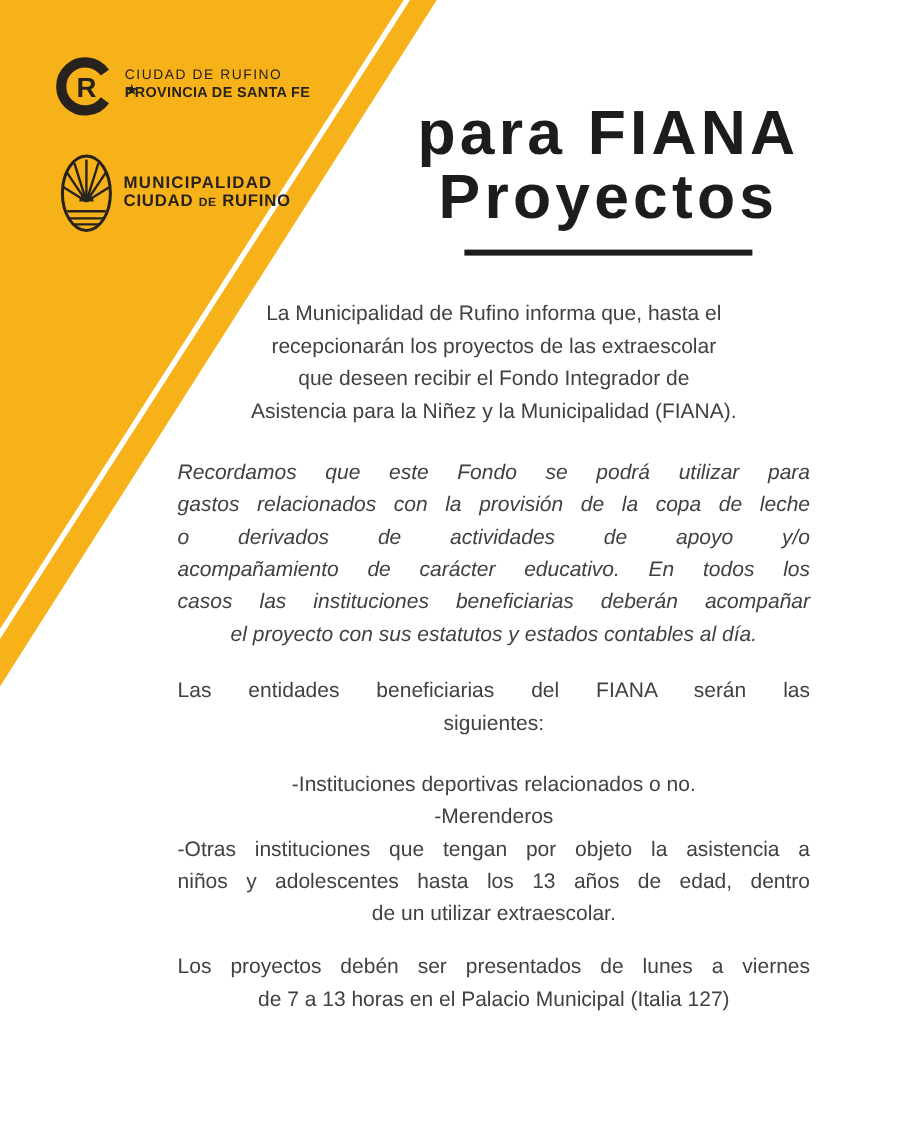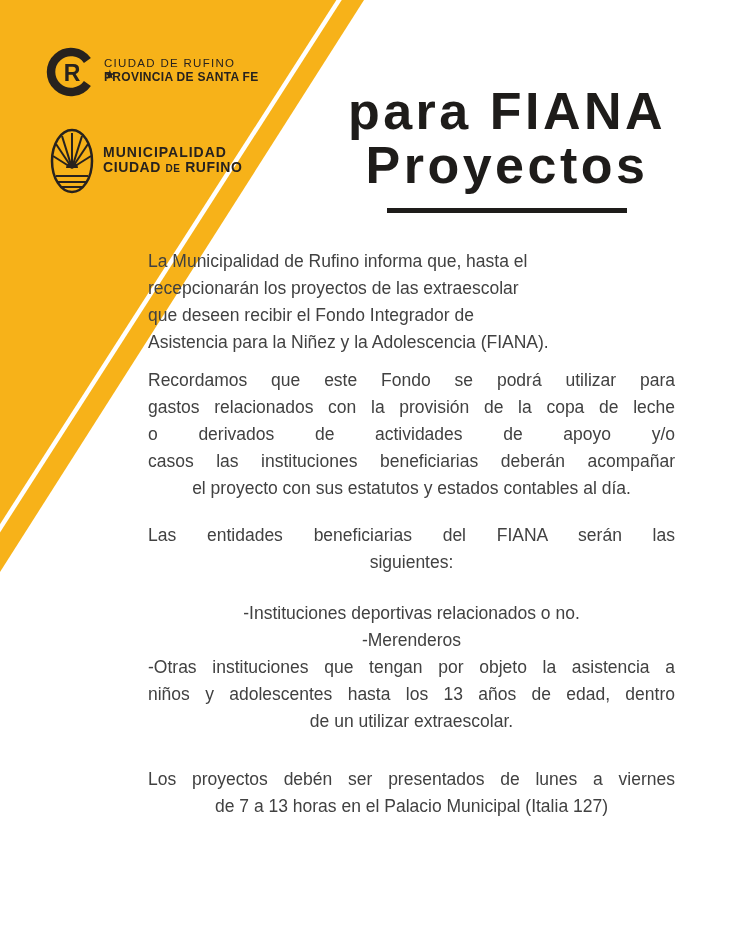--- a/index.html
+++ b/index.html
@@ -63,26 +63,26 @@
     background: var(--ink);
     margin: 16px auto 0 auto;
   }
   
   .content {
     position: absolute; left: 148px; top: 248px; width: 527px;
     color: var(--body-ink);
     font-size: 17.5px; line-height: 27px;
   }
   .para { margin: 0; }
-  .para.mt1 { margin-top: 11px; }
+  .para.mt1 { margin-top: 24px; font-style: italic; }
   .para.mt2 { margin-top: 20px; }
   .para.mt3 { margin-top: 24px; }
-  .para.mt4 { margin-top: 31px; }
+  .para.mt4 { margin-top: 17px; }
   .ln { display: block; }
-  .ln.r { text-align: left; }
+  .ln.r { text-align: center; }
   .ln.j { text-align: justify; text-align-last: justify; }
   .ln.l { text-align: center; }
 </style>
 </head>
 <body>
 
 <div class="flyer">
 
   <svg class="backdrop" width="750" height="938" viewBox="0 0 750 938">
     <polygon points="0,0 364,0 0,572" style="fill:var(--yellow)"></polygon>
@@ -125,27 +125,28 @@
     <div>Proyectos</div>
     <div class="title-underline"></div>
   </div>
 
   <div class="content">
 
     <div class="para">
       <span class="ln r">La Municipalidad de Rufino informa que, hasta el</span>
       <span class="ln r">recepcionarán los proyectos de las extraescolar</span>
       <span class="ln r">que deseen recibir el Fondo Integrador de</span>
-      <span class="ln r">Asistencia para la Niñez y la Adolescencia (FIANA).</span>
+      <span class="ln r">Asistencia para la Niñez y la Municipalidad (FIANA).</span>
     </div>
 
     <div class="para mt1">
       <span class="ln j">Recordamos que este Fondo se podrá utilizar para</span>
       <span class="ln j">gastos relacionados con la provisión de la copa de leche</span>
       <span class="ln j">o derivados de actividades de apoyo y/o</span>
+      <span class="ln j">acompañamiento de carácter educativo. En todos los</span>
       <span class="ln j">casos las instituciones beneficiarias deberán acompañar</span>
       <span class="ln l">el proyecto con sus estatutos y estados contables al día.</span>
     </div>
 
     <div class="para mt2">
       <span class="ln j">Las entidades beneficiarias del FIANA serán las</span>
       <span class="ln l">siguientes:</span>
     </div>
 
     <div class="para mt3">

